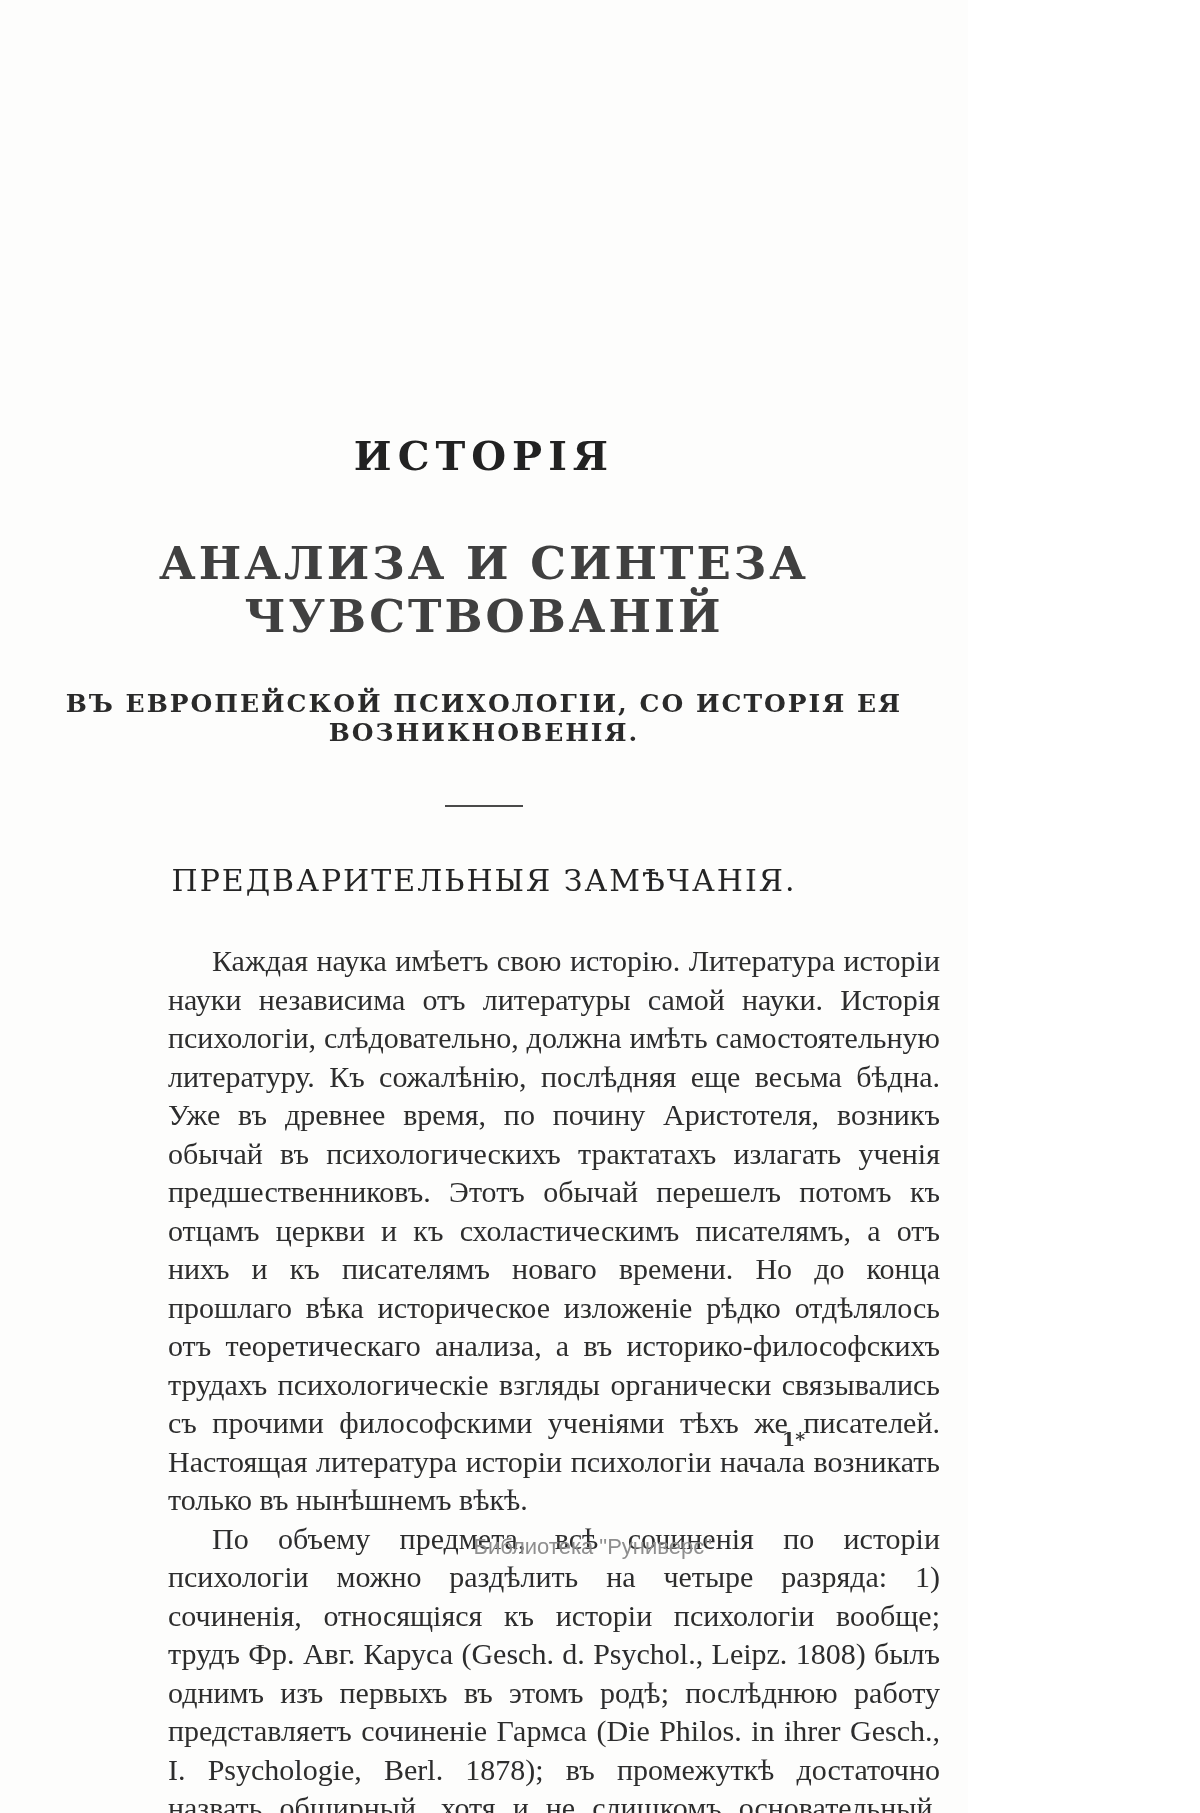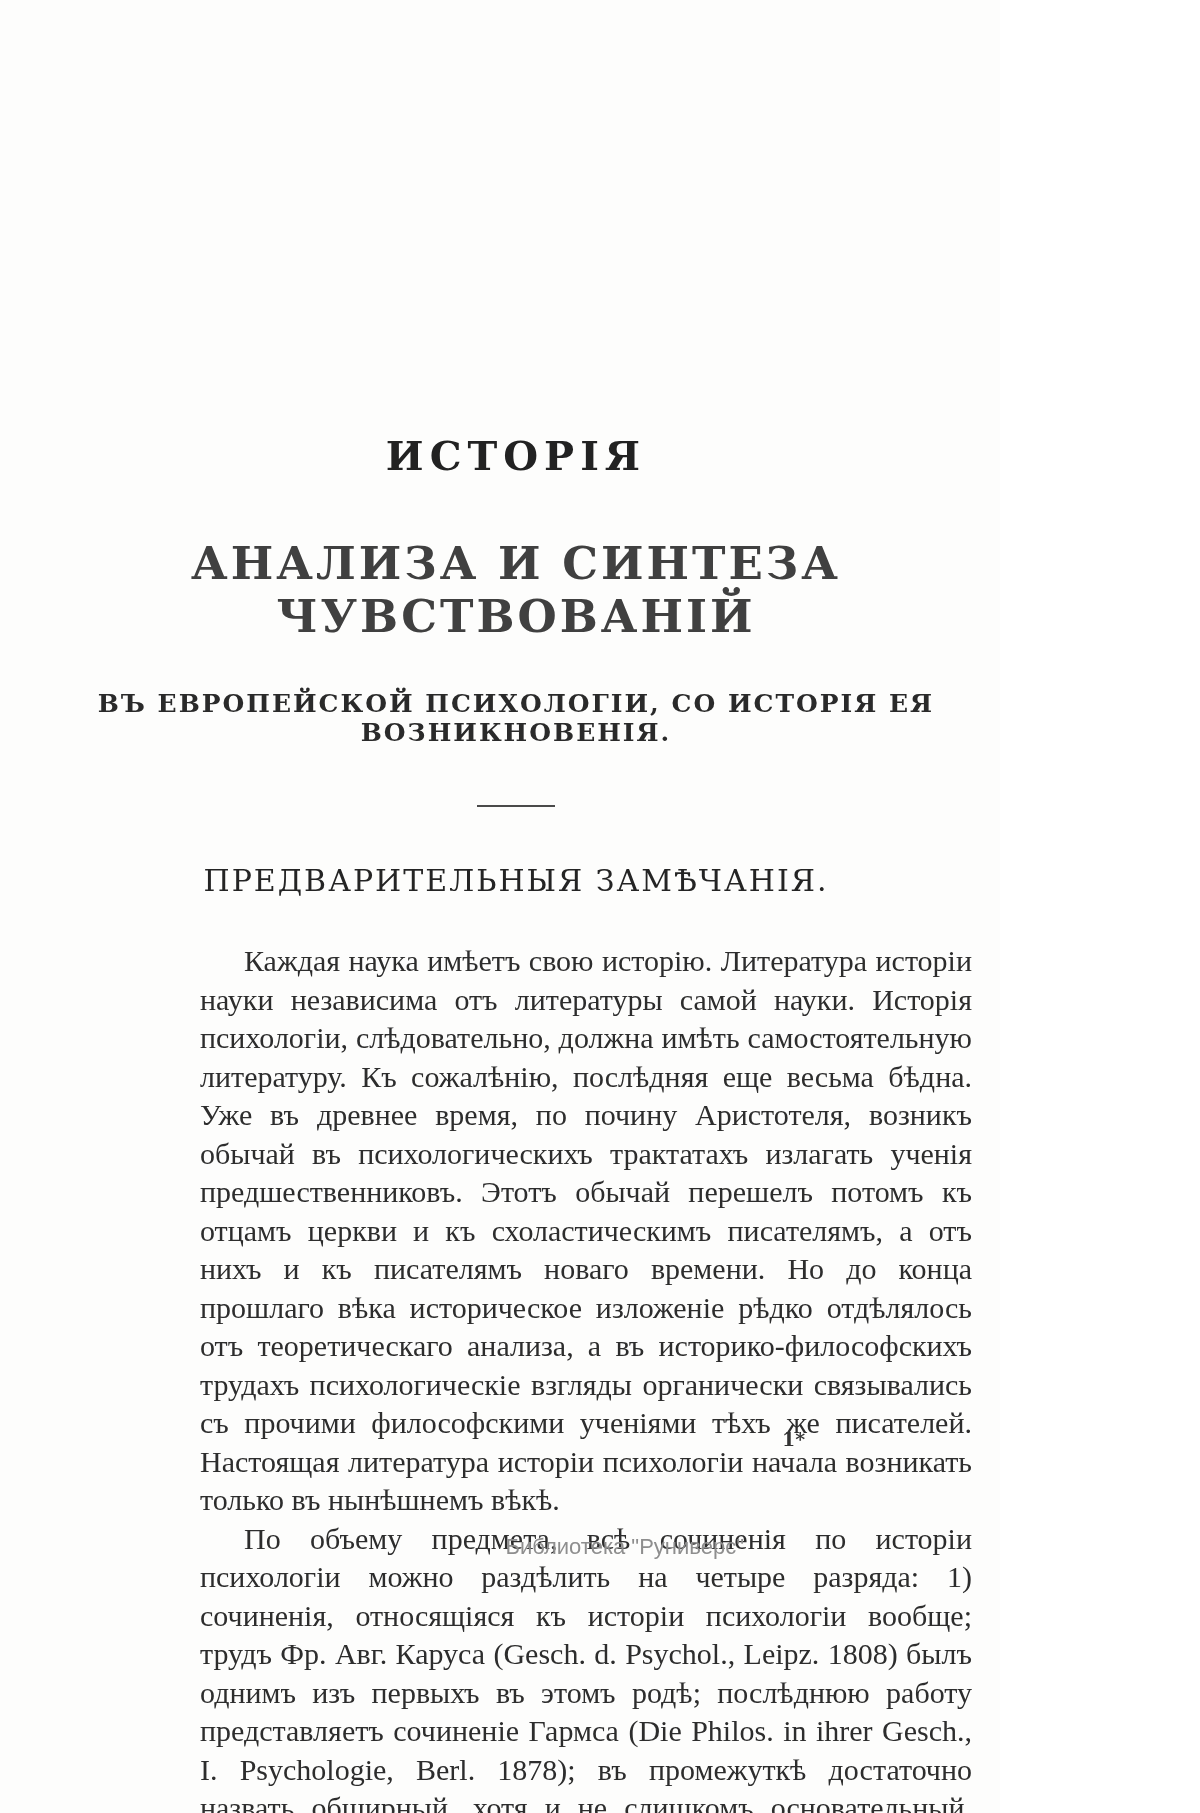--- a/index.html
+++ b/index.html
@@ -8,21 +8,20 @@
     background: #ffffff;
   }
   .page {
     position: relative;
     width: 968px;
     height: 1813px;
     background: #fdfdfc;
     overflow: hidden;
     font-family: "DejaVu Serif", "Liberation Serif", serif;
     color: #2b2b2b;
-    padding-left: 32px;
   }
   .title-block {
     padding-top: 432px;
     text-align: center;
   }
   .title-line1 {
     font-size: 40px;
     font-weight: bold;
     letter-spacing: 6px;
     color: #222;

